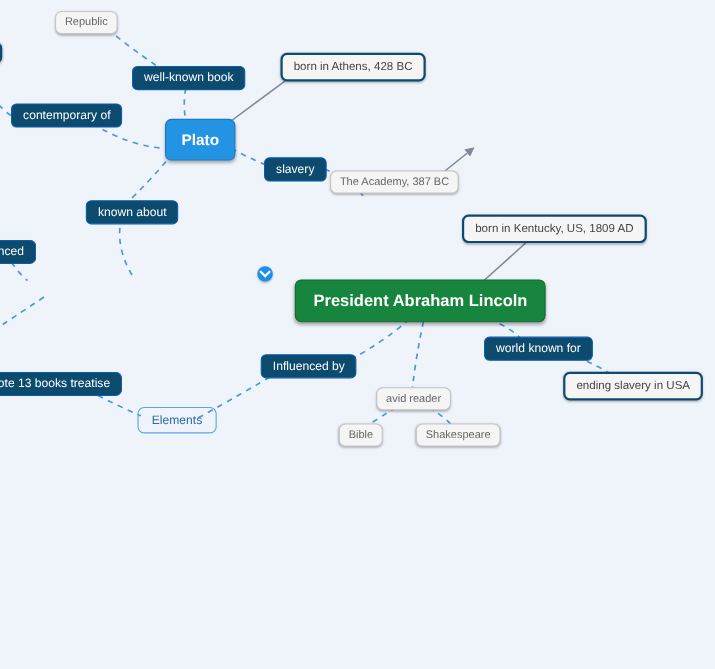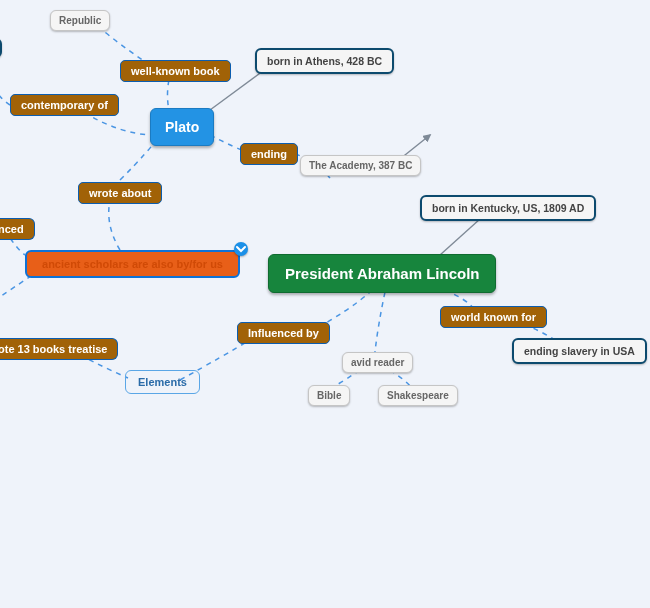--- a/index.html
+++ b/index.html
@@ -26,42 +26,41 @@
     pointer-events: none;
   }
   .node {
     position: absolute;
     border-radius: 6px;
     padding: 4px 10px;
     font-size: 11px;
     box-sizing: border-box;
     white-space: nowrap;
     text-align: center;
-    font-weight: bold;
   }
   .topic-main {
     background: #17853d;
     color: #ffffff;
     font-size: 15px;
     font-weight: bold;
     border: 1px solid #0f6b30;
     box-shadow: 0 2px 3px rgba(0,0,0,0.3);
     padding: 10px 16px;
   }
   .topic-blue {
     background: #2393e4;
     color: #ffffff;
     font-size: 14px;
     font-weight: bold;
     border: 1px solid #1b7bc2;
     box-shadow: 0 2px 3px rgba(0,0,0,0.3);
     padding: 10px 14px;
   }
   .rel-blue {
-    background: #a16207;
+    background: #0c4a6e;
     color: #ffffff;
     font-size: 11px;
     border: 1px solid #0b5db0;
     padding: 4px 10px;
     border-radius: 5px;
   }
   .leaf {
     background: #f5f5f5;
     color: #444;
     border: 2px solid #0c4a6e;
@@ -178,42 +177,39 @@
   <div class="node rel-blue" style="left:10px; top:94px;">
     <span>contemporary of</span>
   </div>
 
   <div class="node topic-blue" style="left:150px; top:108px;">
     <span>Plato</span>
   </div>
 
 
   <div class="node rel-blue" style="left:240px; top:143px;">
-    <span>ending</span>
+    <span>slavery</span>
   </div>
 
   <div class="node leaf-mid" style="left:300px; top:155px;">
     <span>The Academy, 387 BC</span>
   </div>
 
   <div class="node rel-blue" style="left:78px; top:182px;">
-    <span>wrote about</span>
+    <span>known about</span>
   </div>
 
   <div class="node rel-blue cutoff" style="left:-5px; top:218px; padding-left:3px;">
     <span>nced</span>
   </div>
 
   <div class="node leaf" style="left:420px; top:195px;">
     <span>born in Kentucky, US, 1809 AD</span>
   </div>
 
-  <div class="node selected" style="left:25px; top:250px; width:215px;">
-    <span>ancient scholars are also by/for us</span>
-  </div>
 
   <div class="dropdown-handle" style="left:234px; top:242px;">
     <svg width="14" height="14" viewBox="0 0 14 14">
       <path d="M3 5 L7 9 L11 5" stroke="#fff" stroke-width="2" fill="none" stroke-linecap="round"></path>
     </svg>
   </div>
 
   <div class="node topic-main" style="left:268px; top:254px;">
     <span>President Abraham Lincoln</span>
   </div>

